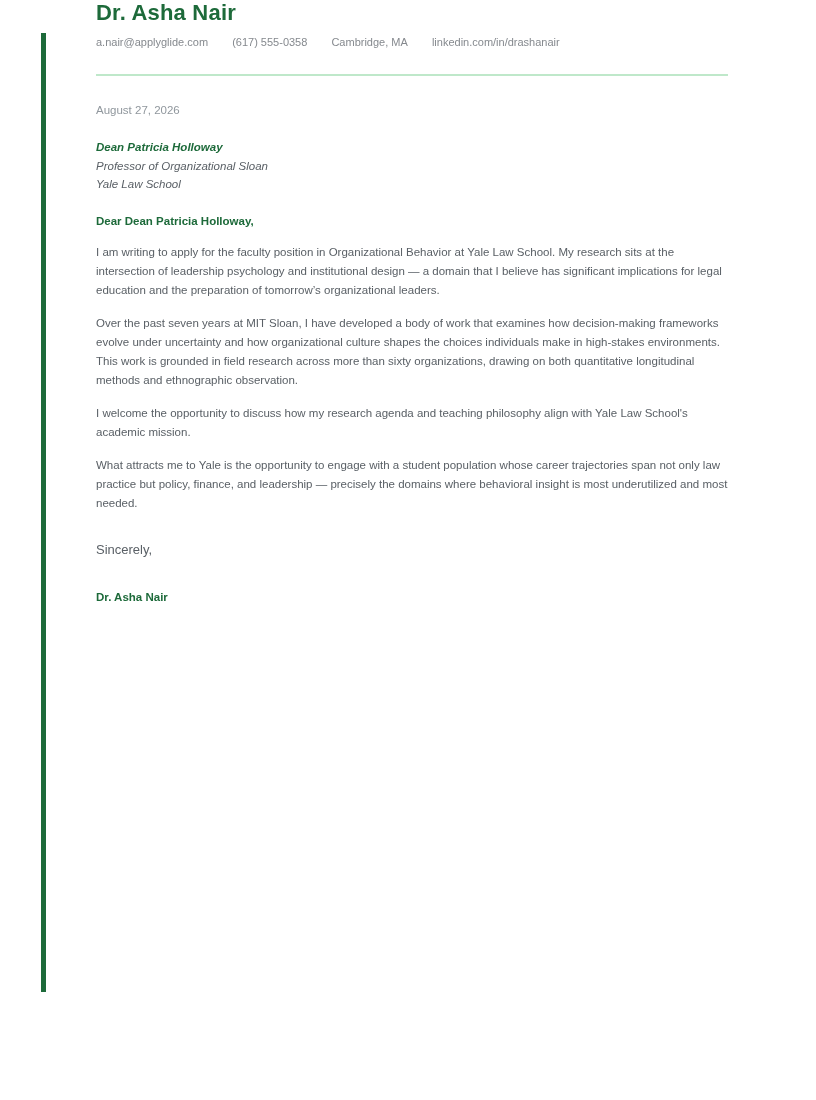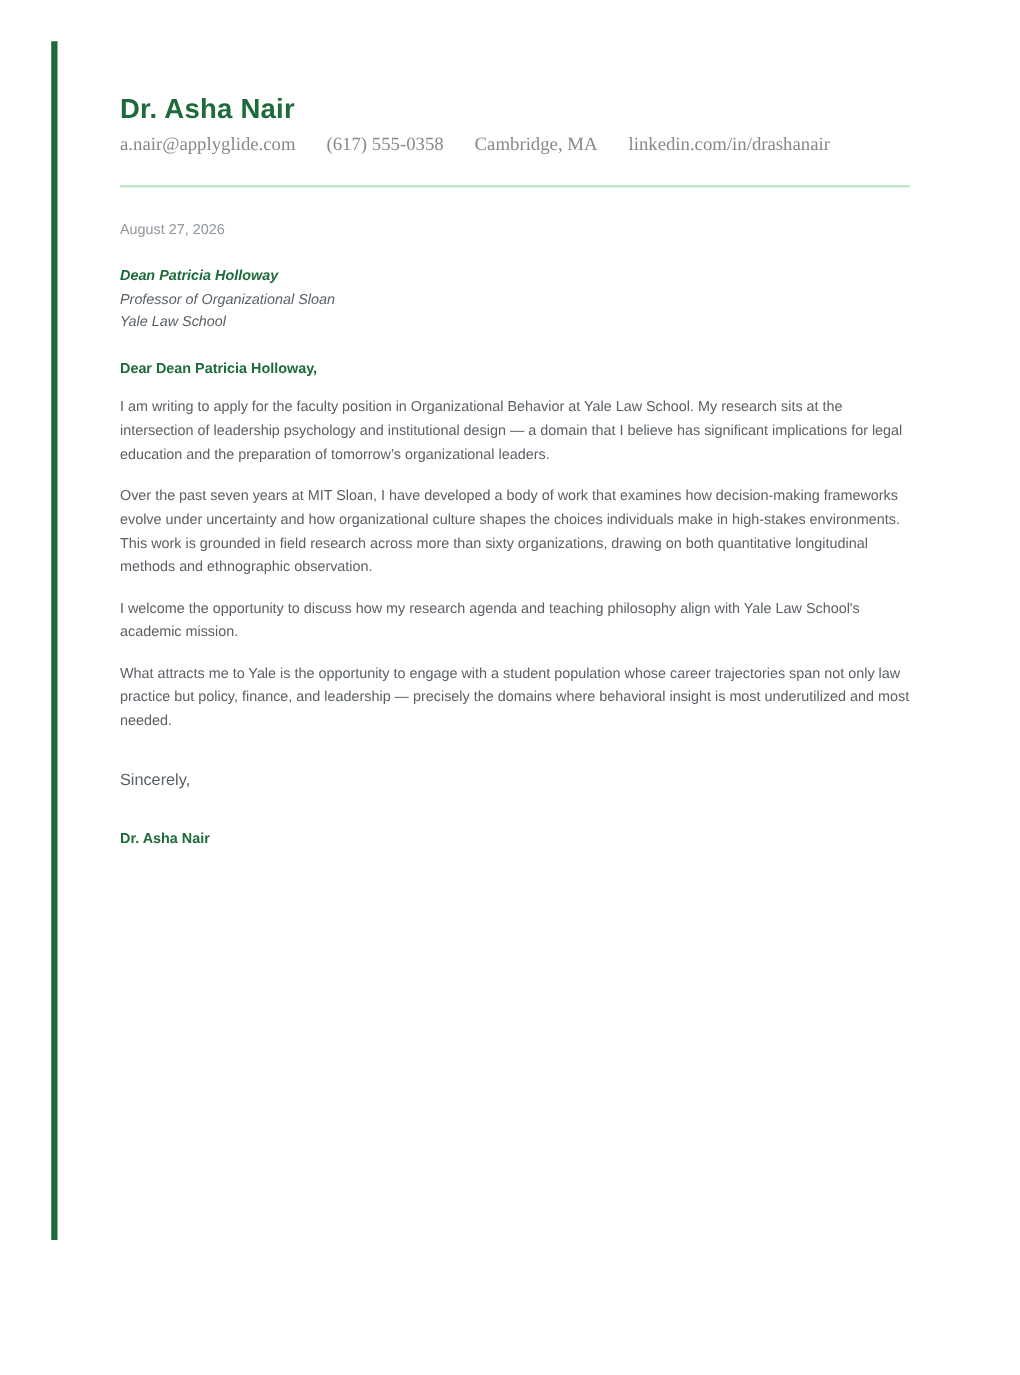--- a/index.html
+++ b/index.html
@@ -20,36 +20,34 @@
     top: 33px;
     width: 5px;
     height: 959px;
     background: #1d6a3a;
   }
   .letter {
     position: absolute;
     left: 96px;
     top: 0;
     width: 632px;
-    padding-top: 74px;
   }
   .sender-name {
     margin: 0 0 9px 0;
     font-size: 22px;
     line-height: 26px;
     font-weight: bold;
     color: #1d6a3a;
     letter-spacing: 0.2px;
   }
   .contact-line {
     margin: 0 0 25px 0;
-    font-size: 15px;
+    font-size: 11px;
     line-height: 14px;
     color: #85898e;
-    font-family: Liberation Serif, serif;
   }
   .contact-line span {
     margin-right: 21px;
   }
   .divider {
     border: none;
     height: 2px;
     background: #bfe8ca;
     margin: 0 0 25px 0;
   }

